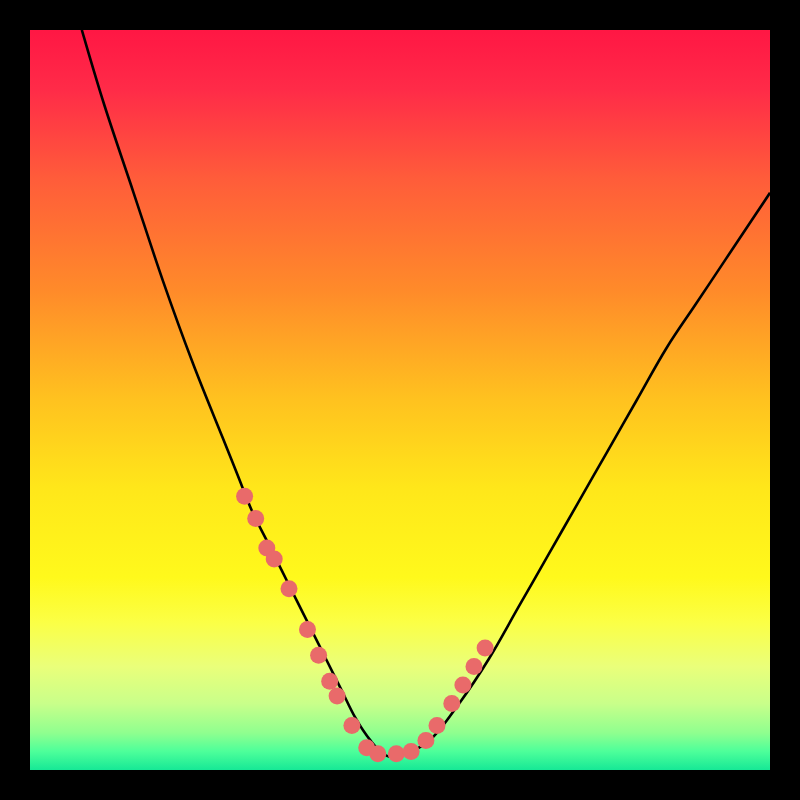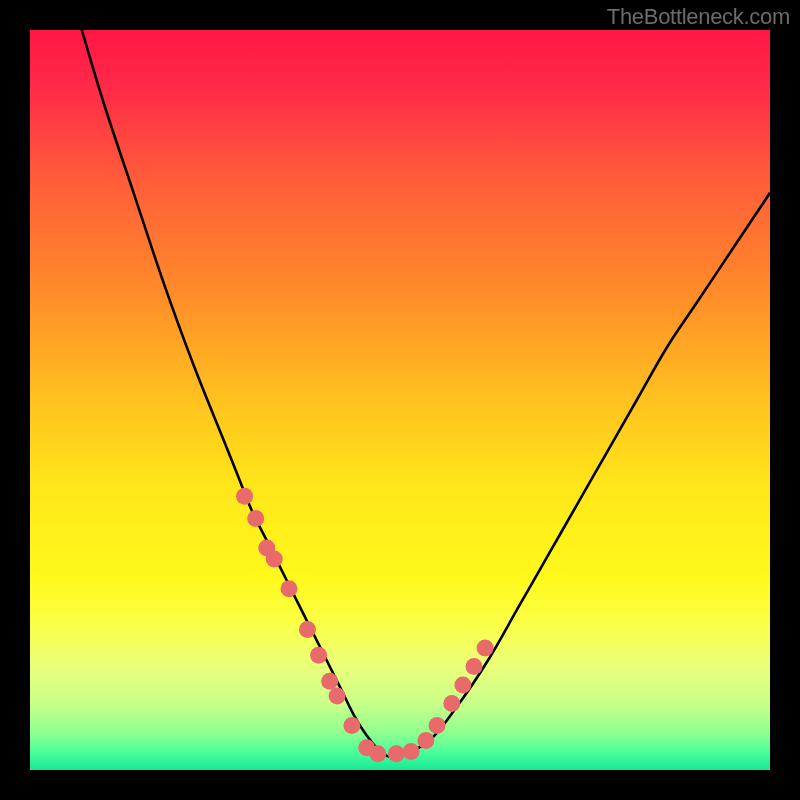--- a/index.html
+++ b/index.html
@@ -79,14 +79,13 @@
           <circle cx="381.10" cy="721.50" r="8.5" fill="#e96a6a"></circle>
           <circle cx="395.90" cy="710.40" r="8.5" fill="#e96a6a"></circle>
           <circle cx="407.00" cy="695.60" r="8.5" fill="#e96a6a"></circle>
           <circle cx="421.80" cy="673.40" r="8.5" fill="#e96a6a"></circle>
           <circle cx="432.90" cy="654.90" r="8.5" fill="#e96a6a"></circle>
           <circle cx="444.00" cy="636.40" r="8.5" fill="#e96a6a"></circle>
           <circle cx="455.10" cy="617.90" r="8.5" fill="#e96a6a"></circle>
         </g>
     </svg>
   </div>
-  <div class="watermark">TheBottleneck.com</div>
 </div>
 
 </body></html>

